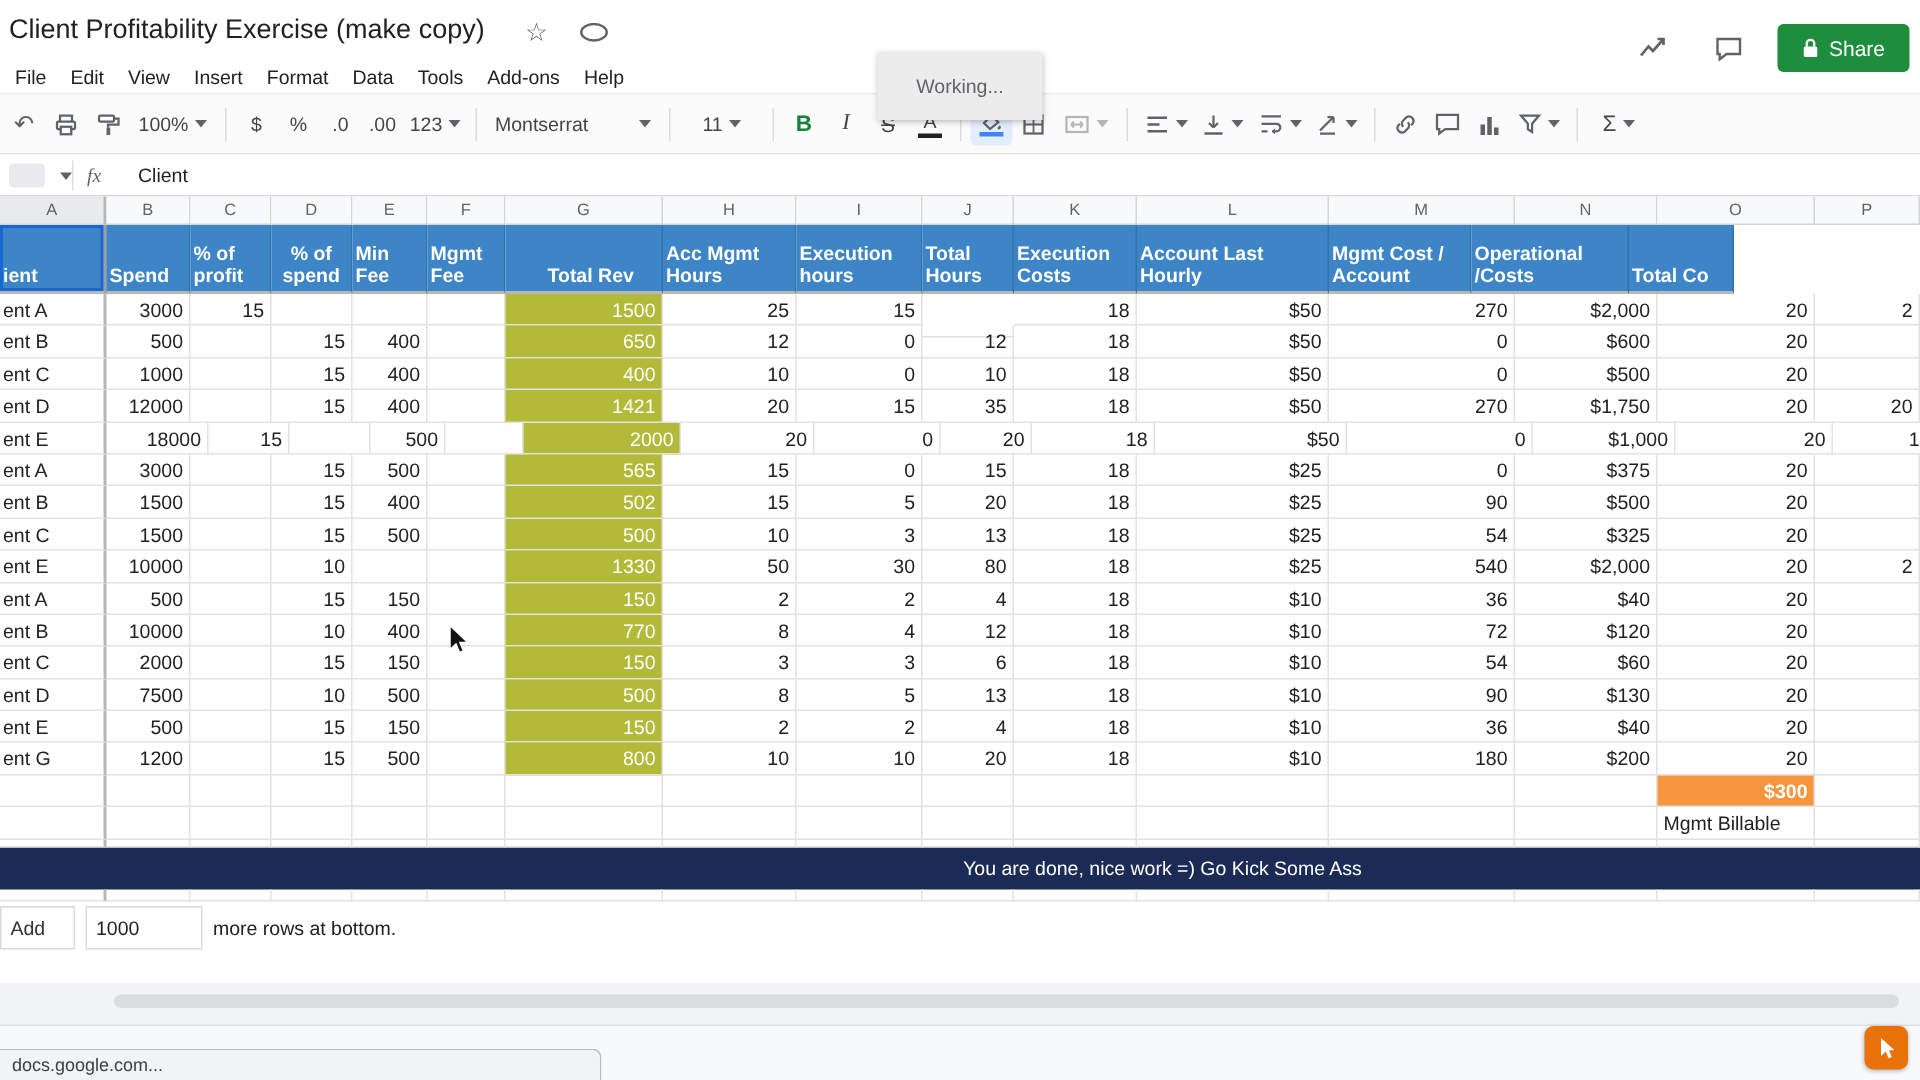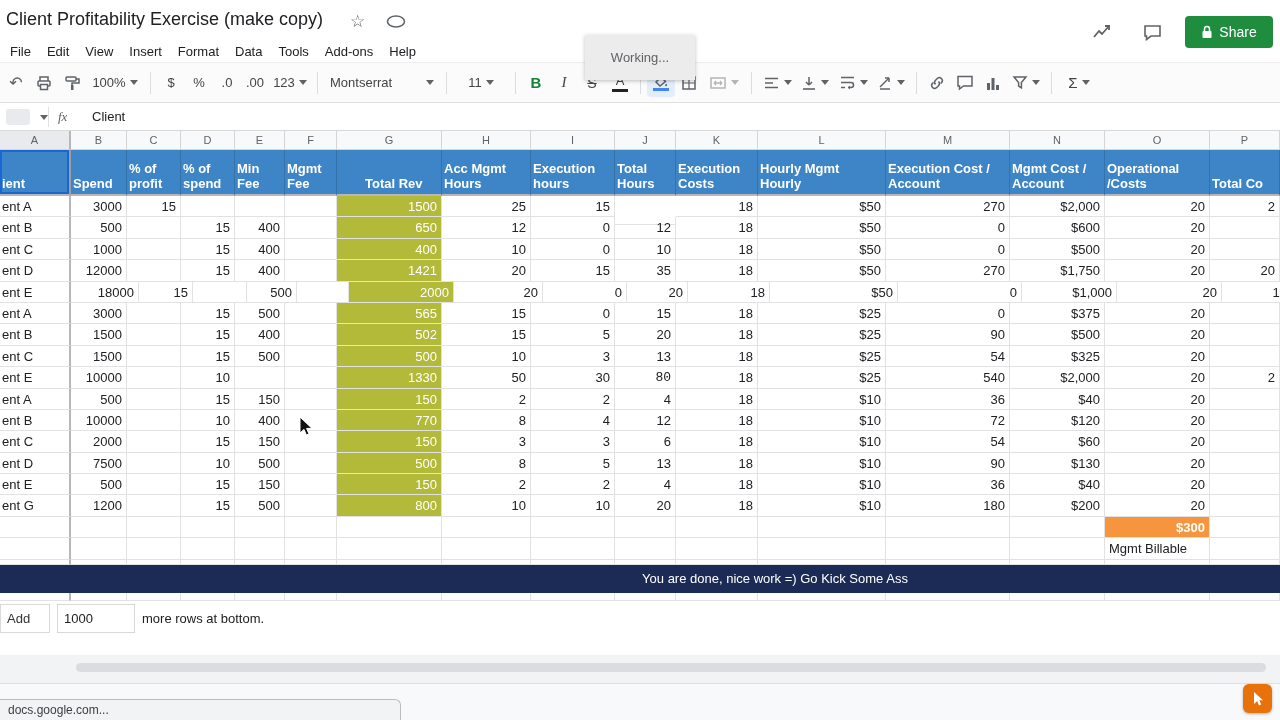--- a/index.html
+++ b/index.html
@@ -314,21 +314,21 @@
       <div class="hcell c0" style="width: 71px;">
         <span style="white-space: normal;">ient</span>
       </div>
       <div class="hcell" style="width: 56px;">
         <span style="white-space: normal;">Spend</span>
       </div>
       <div class="hcell" style="width: 54px;">
         <span style="white-space: normal;">% of profit</span>
       </div>
       <div class="hcell" style="width: 54px;">
-        <span style="white-space: normal;">% of spend</span>
+        <span style="white-space: normal; text-align: center;">% of spend</span>
       </div>
       <div class="hcell" style="width: 50px;">
         <span style="white-space: normal;">Min Fee</span>
       </div>
       <div class="hcell" style="width: 52px;">
         <span style="white-space: normal;">Mgmt Fee</span>
       </div>
       <div class="hcell" style="width: 105px;">
         <span style="white-space: normal; margin-left: 26px;">Total Rev</span>
       </div>
@@ -338,24 +338,21 @@
       <div class="hcell" style="width: 84px;">
         <span style="white-space: normal;">Execution hours</span>
       </div>
       <div class="hcell" style="width: 61px;">
         <span style="white-space: normal;">Total Hours</span>
       </div>
       <div class="hcell" style="width: 82px;">
         <span style="white-space: normal;">Execution Costs</span>
       </div>
       <div class="hcell" style="width: 128px;">
-        <span style="white-space: normal;">Hourly Mgmt Hourly</span>
-      </div>
-      <div class="hcell" style="width: 124px;">
-        <span style="white-space: normal;">Execution Cost / Account</span>
+        <span style="white-space: normal;">Account Last Hourly</span>
       </div>
       <div class="hcell" style="width: 95px;">
         <span style="white-space: normal;">Mgmt Cost / Account</span>
       </div>
       <div class="hcell" style="width: 105px;">
         <span style="white-space: normal;">Operational /Costs</span>
       </div>
       <div class="hcell" style="width: 70px;">
         <span style="white-space: normal;">Total Co</span>
       </div>
@@ -508,21 +505,21 @@
       <div class="grow" style="height: 21.4px;">
         <div class="cell c0 client" style="width: 71px; line-height: 21.4px;">ent E</div>
         <div class="cell num" style="width: 56px; line-height: 21.4px;">10000</div>
         <div class="cell num" style="width: 54px; line-height: 21.4px;"></div>
         <div class="cell num" style="width: 54px; line-height: 21.4px;">10</div>
         <div class="cell num" style="width: 50px; line-height: 21.4px;"></div>
         <div class="cell num" style="width: 52px; line-height: 21.4px;"></div>
         <div class="cell num rev" style="width: 105px; line-height: 21.4px;">1330</div>
         <div class="cell num" style="width: 89px; line-height: 21.4px;">50</div>
         <div class="cell num" style="width: 84px; line-height: 21.4px;">30</div>
-        <div class="cell num" style="width: 61px; line-height: 21.4px; font-family: Liberation Mono, monospace;">80</div>
+        <div class="cell num" style="width: 61px; line-height: 21.4px;">80</div>
         <div class="cell num" style="width: 82px; line-height: 21.4px;">18</div>
         <div class="cell num" style="width: 128px; line-height: 21.4px;">$25</div>
         <div class="cell num" style="width: 124px; line-height: 21.4px;">540</div>
         <div class="cell num" style="width: 95px; line-height: 21.4px;">$2,000</div>
         <div class="cell num" style="width: 105px; line-height: 21.4px;">20</div>
         <div class="cell num" style="width: 70px; line-height: 21.4px;">2</div>
       </div>
       <div class="grow" style="height: 21.4px;">
         <div class="cell c0 client" style="width: 71px; line-height: 21.4px;">ent A</div>
         <div class="cell num" style="width: 56px; line-height: 21.4px;">500</div>

